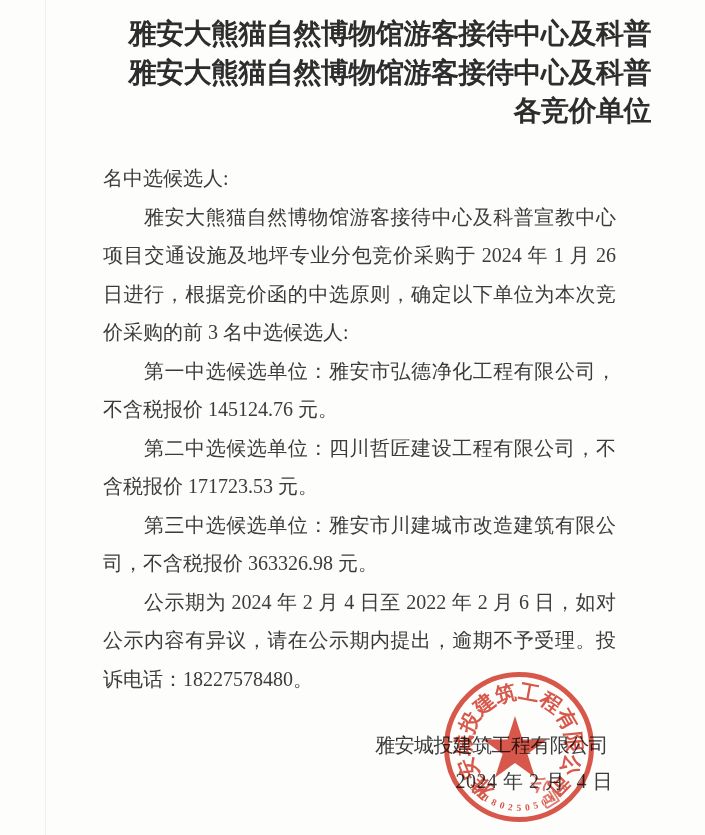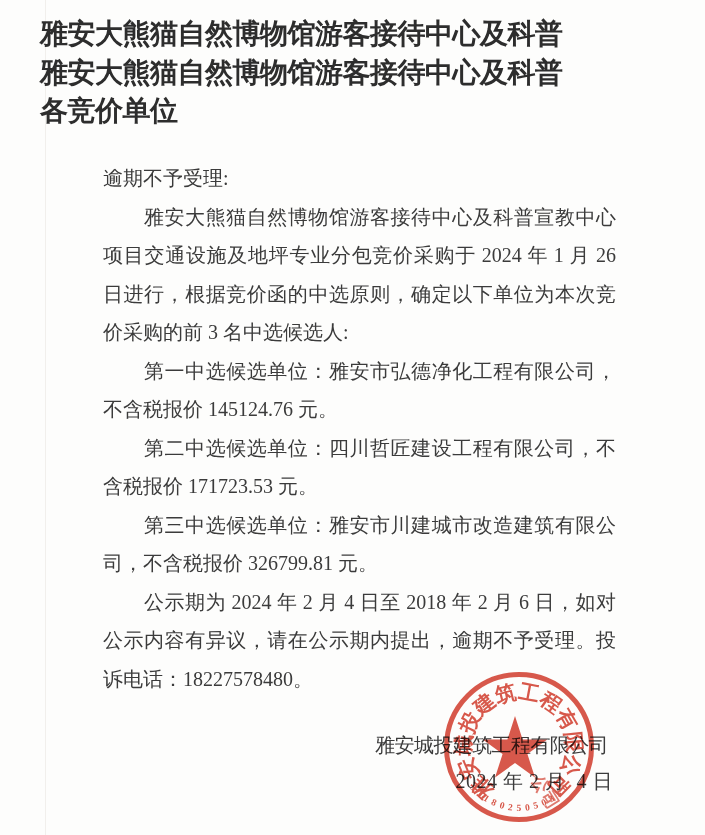--- a/index.html
+++ b/index.html
@@ -25,21 +25,21 @@
     height: 100%;
     background: #f1efec;
   }
 
   .doc-title {
     position: absolute;
     top: 15px;
     left: 40px;
     right: 54px;
     margin: 0;
-    text-align: left;
+    text-align: right;
     font-family: Liberation Serif, serif;
     font-weight: 700;
     font-size: 28px;
     line-height: 38.5px;
     letter-spacing: -0.5px;
     color: #2d2d2d;
   }
   .doc-title .title-line { display: block; }
 
   .doc-body {
@@ -98,26 +98,26 @@
 
   <div class="scan-line"></div>
 
   <h1 class="doc-title">
     <span class="title-line">雅安大熊猫自然博物馆游客接待中心及科普</span>
     <span class="title-line">雅安大熊猫自然博物馆游客接待中心及科普</span>
     <span class="title-line">各竞价单位</span>
   </h1>
 
   <div class="doc-body">
-    <p>逾期不予受理:</p>
+    <p>名中选候选人:</p>
     <p class="indent">雅安大熊猫自然博物馆游客接待中心及科普宣教中心项目交通设施及地坪专业分包竞价采购于 2024 年 1 月 26 日进行，根据竞价函的中选原则，确定以下单位为本次竞价采购的前 3 名中选候选人:</p>
     <p class="indent">第一中选候选单位：雅安市弘德净化工程有限公司，不含税报价 145124.76 元。</p>
     <p class="indent">第二中选候选单位：四川哲匠建设工程有限公司，不含税报价 171723.53 元。</p>
-    <p class="indent">第三中选候选单位：雅安市川建城市改造建筑有限公司，不含税报价 326799.81 元。</p>
-    <p class="indent">公示期为 2024 年 2 月 4 日至 2018 年 2 月 6 日，如对公示内容有异议，请在公示期内提出，逾期不予受理。投诉电话：18227578480。</p>
+    <p class="indent">第三中选候选单位：雅安市川建城市改造建筑有限公司，不含税报价 363326.98 元。</p>
+    <p class="indent">公示期为 2024 年 2 月 4 日至 2022 年 2 月 6 日，如对公示内容有异议，请在公示期内提出，逾期不予受理。投诉电话：18227578480。</p>
   </div>
 
   <div class="footer-company">雅安城投建筑工程有限公司</div>
   <div class="footer-date">2024 年 2 月  4 日</div>
 
   <svg class="seal" viewBox="0 0 170 170" aria-hidden="true">
     <defs>
       <path id="seal-arc-top" d="M 61 126.6 A 48 48 0 1 1 109 126.6" fill="none"></path>
       <path id="seal-arc-bottom" d="M 29.6 117 A 64 64 0 0 0 140.4 117" fill="none"></path>
     </defs>

